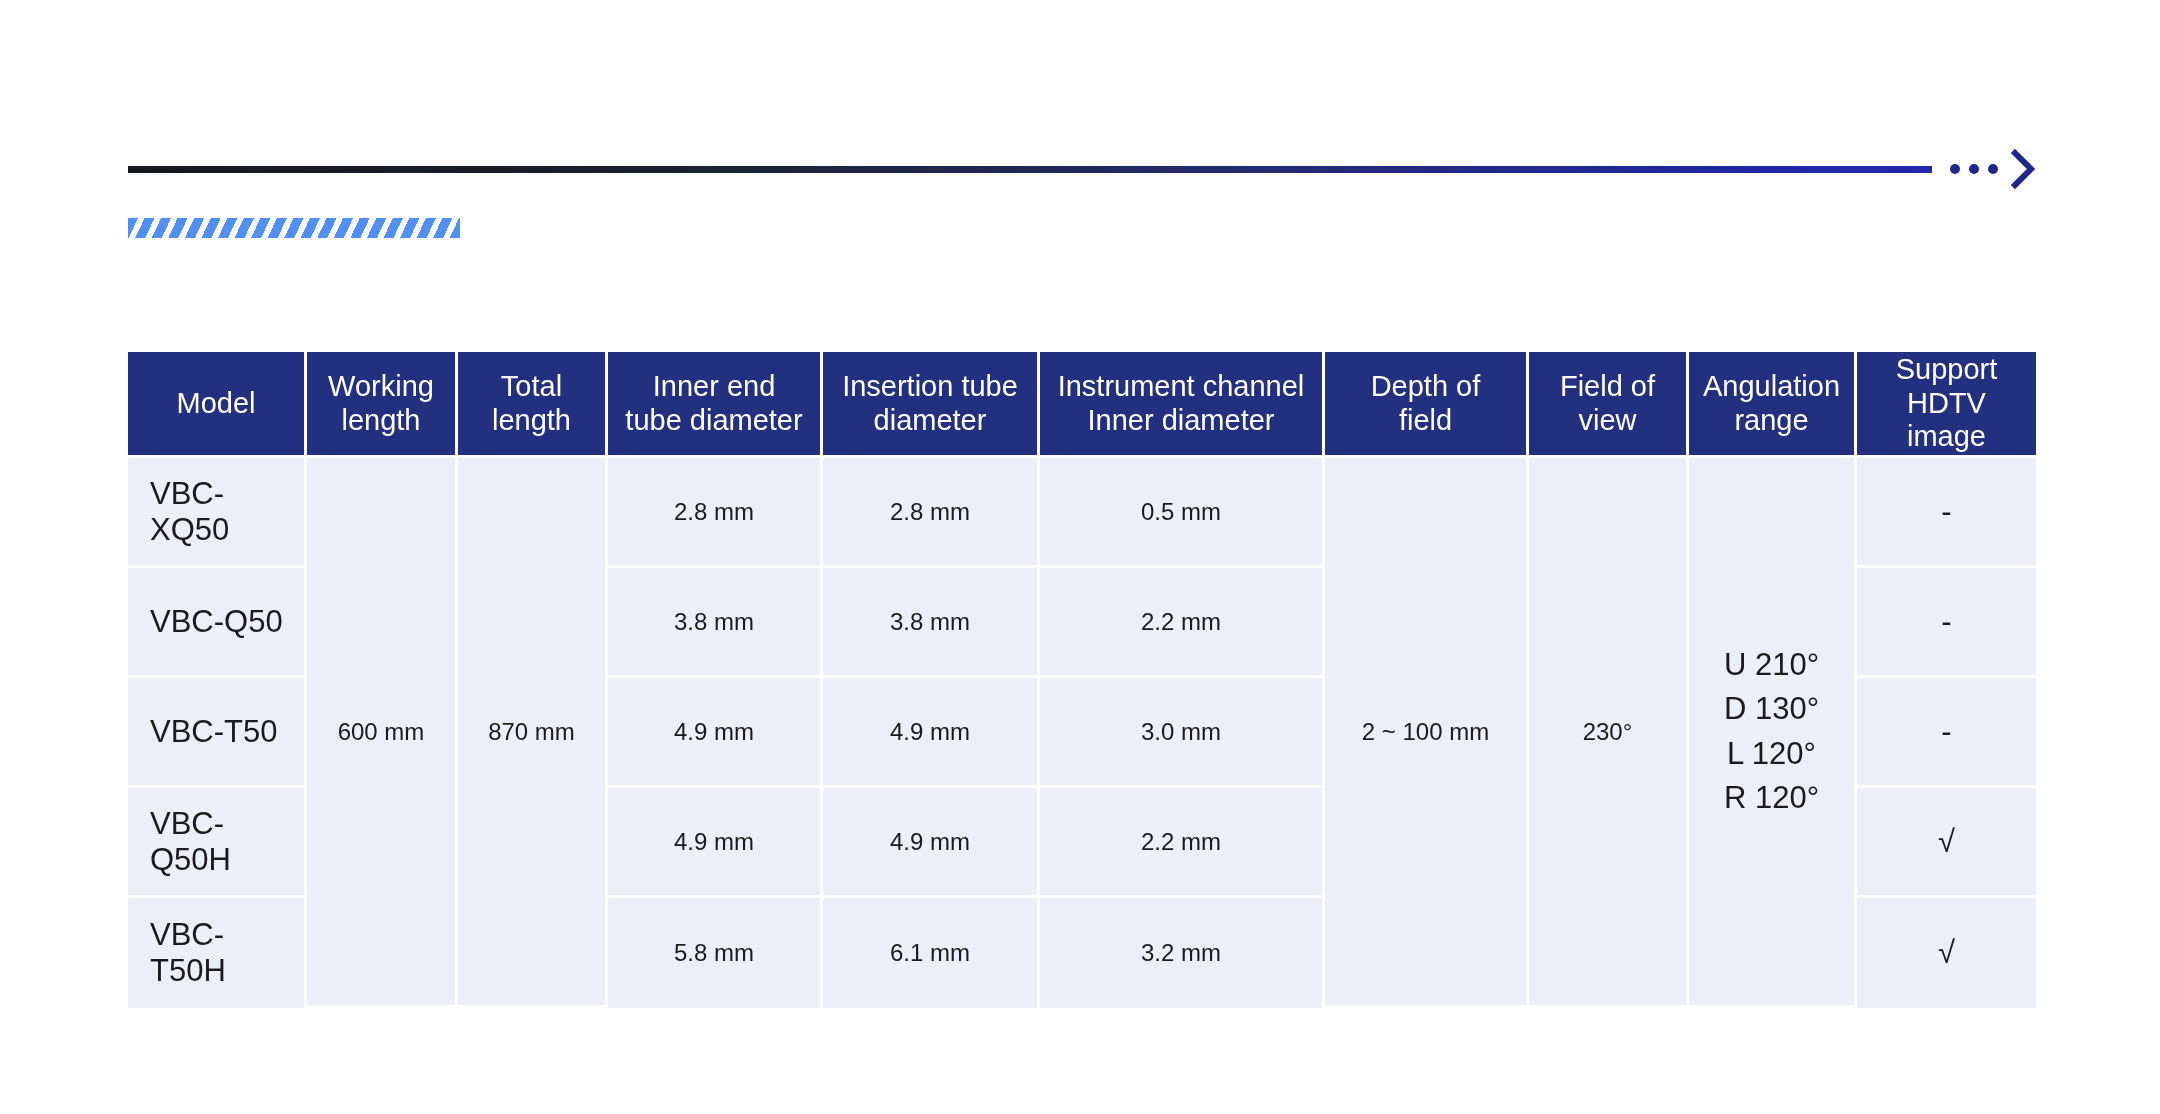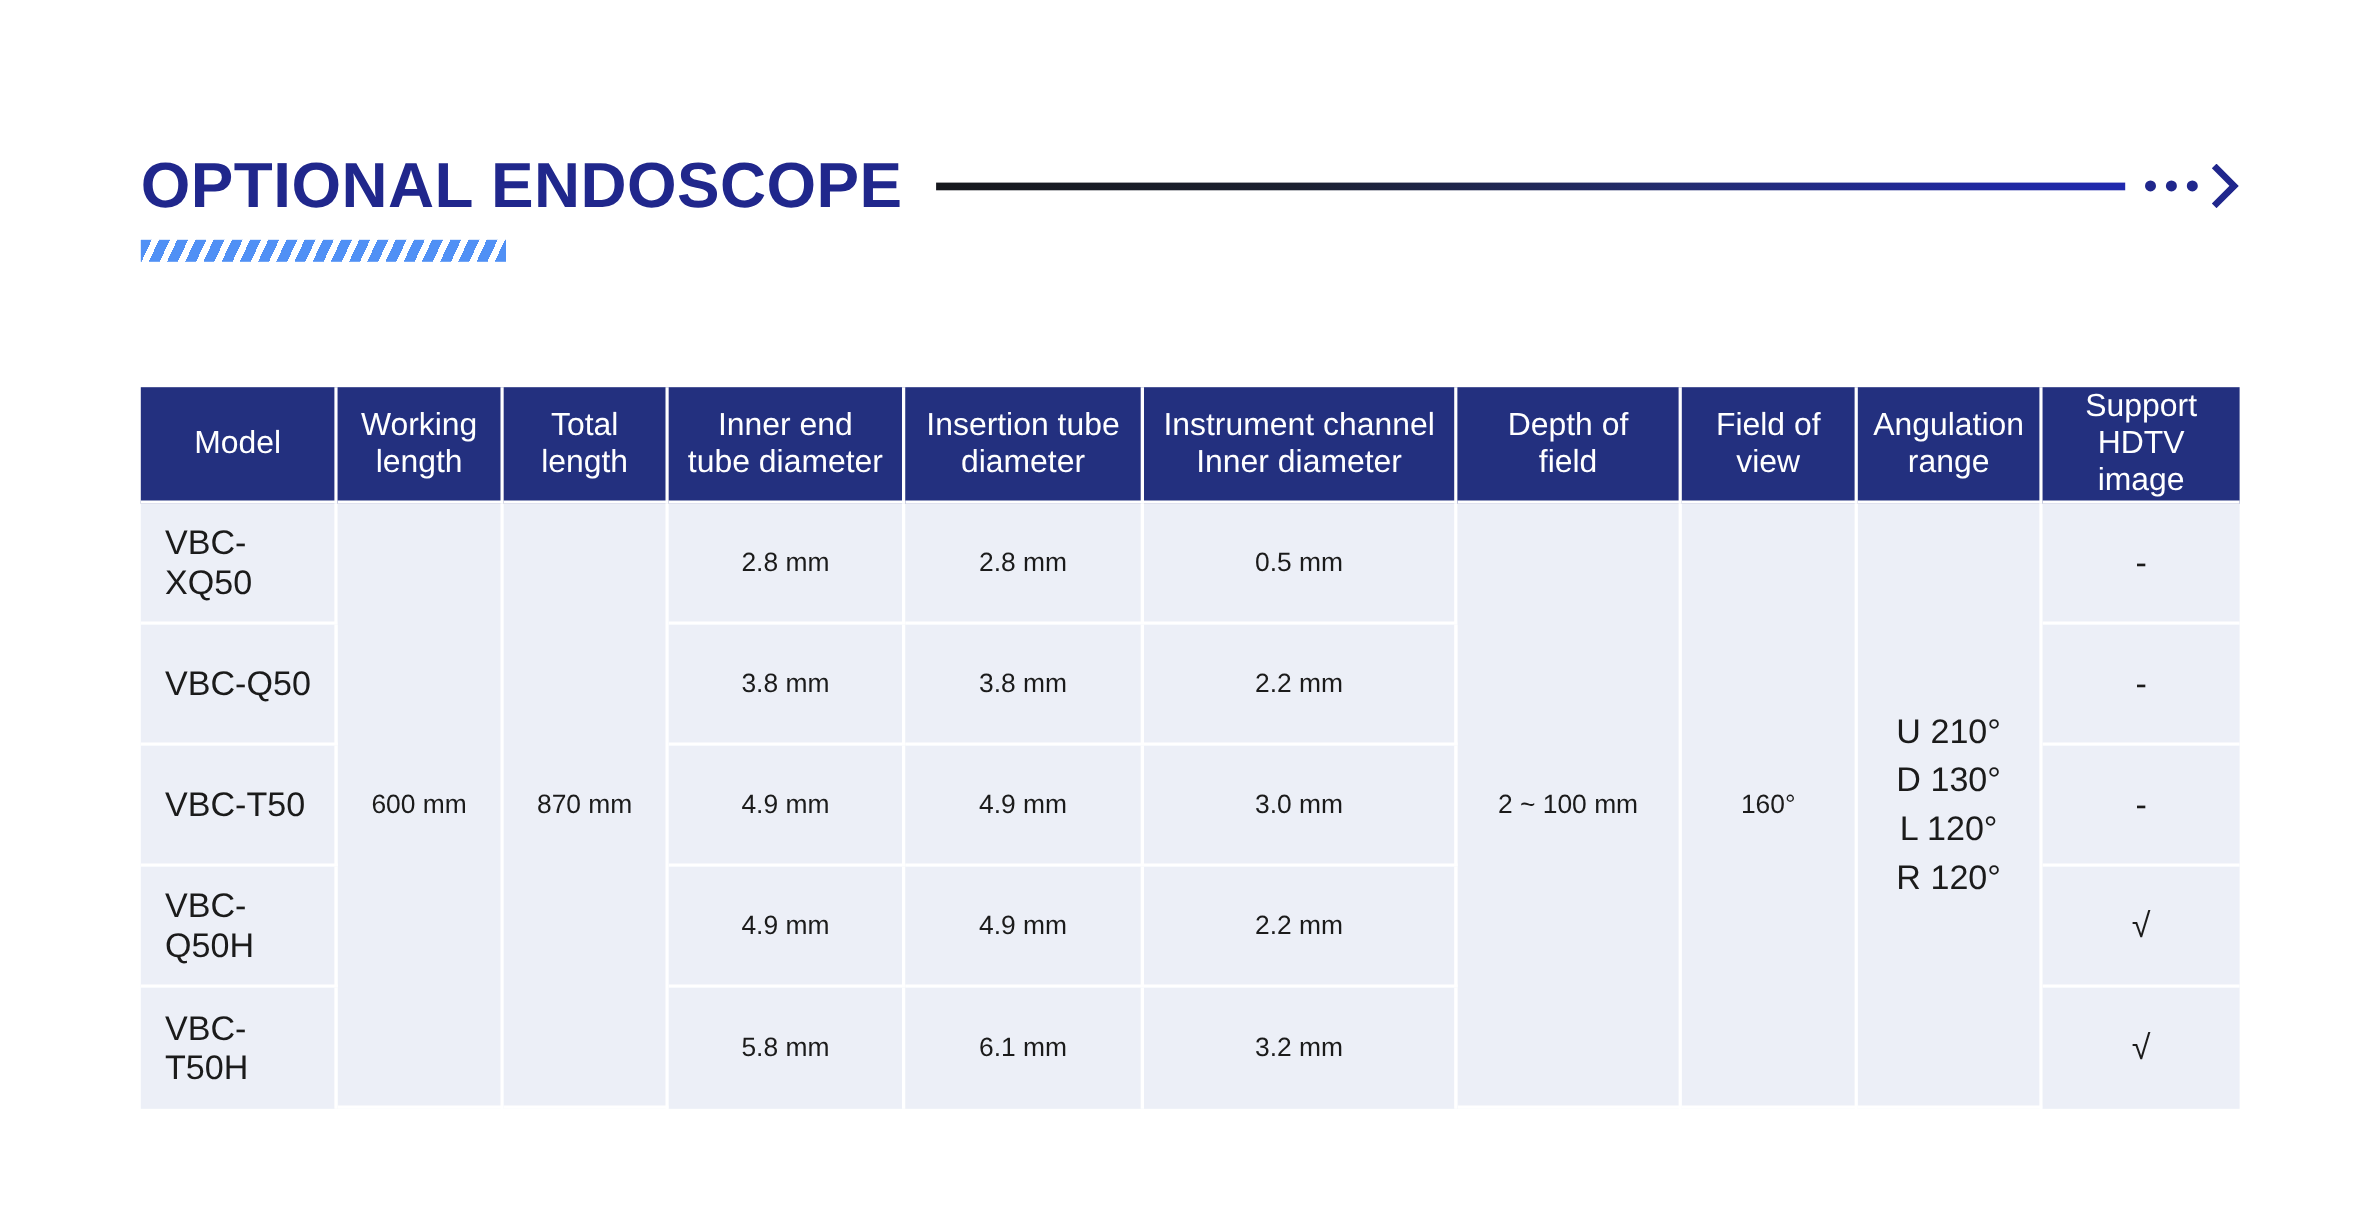--- a/index.html
+++ b/index.html
@@ -113,21 +113,20 @@
   td.merged { vertical-align: middle; margin-left: 28px; }
   td.angul { line-height: 1.42; font-size: 31px; }
   td.check { font-size: 31px; }
 </style>
 </head>
 <body>
 
 <div class="page">
 
   <div class="header">
-    <div class="title">OPTIONAL ENDOSCOPE</div>
 
     <div class="rule-wrap">
       <div class="rule"></div>
       <div class="dots">
         <i></i>
         <i></i>
         <i></i>
       </div>
       <svg class="chev" viewBox="0 0 26 40">
         <polyline points="5,4 21,20 5,36" fill="none" stroke="#20278c" stroke-width="6" stroke-linecap="square" stroke-linejoin="miter"></polyline>
@@ -198,21 +197,21 @@
     <tbody>
 
       <tr>
         <td class="model">VBC-XQ50</td>
         <td class="merged" rowspan="5">600 mm</td>
         <td class="merged" rowspan="5">870 mm</td>
         <td>2.8 mm</td>
         <td>2.8 mm</td>
         <td>0.5 mm</td>
         <td class="merged" rowspan="5">2 ~ 100 mm</td>
-        <td class="merged" rowspan="5">160°</td>
+        <td class="merged" rowspan="5">230°</td>
         <td class="merged angul" rowspan="5">
           <span>U 210°</span><br>
           <span>D 130°</span><br>
           <span>L 120°</span><br>
           <span>R 120°</span>
         </td>
         <td class="check">-</td>
       </tr>
 
       <tr>

